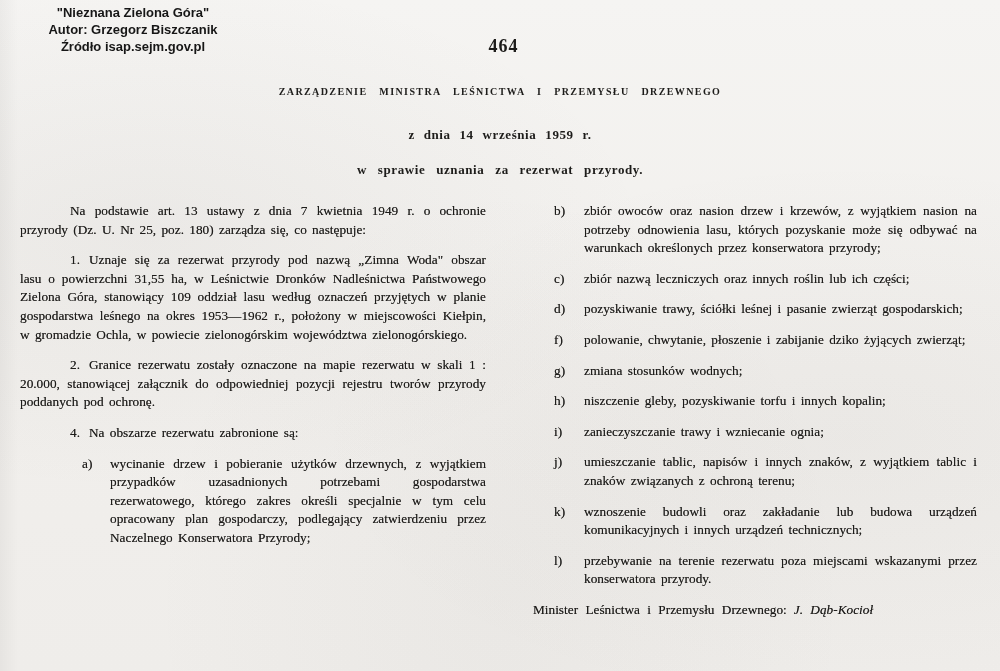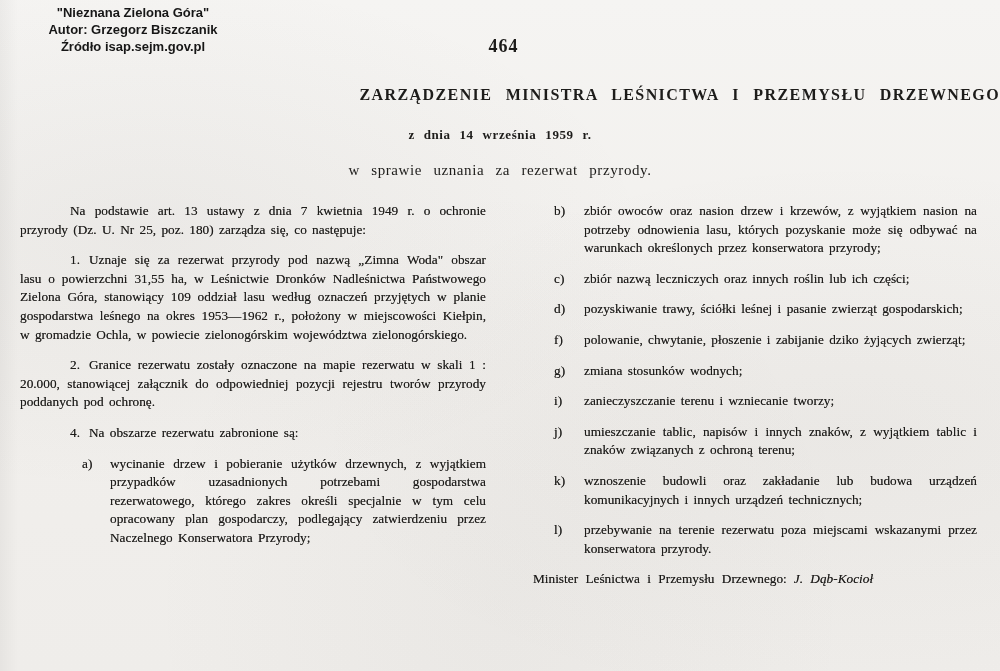--- a/index.html
+++ b/index.html
@@ -38,41 +38,41 @@
     top: 36px; left: 0; right: 0;
     text-align: center;
     font-size: 18px;
     font-weight: bold;
     letter-spacing: 1px;
     padding-left: 7px;
   }
   .doc-title {
     position: absolute;
     top: 86px; left: 0; right: 0;
-    text-align: right;
-    font-size: 16px;
+    text-align: center;
+    font-size: 10px;
     font-weight: bold;
     letter-spacing: 1.4px;
     word-spacing: 8px;
   }
   .doc-date {
     position: absolute;
     top: 127px; left: 0; right: 0;
     text-align: center;
     font-size: 13px;
     font-weight: bold;
     letter-spacing: 0.6px;
     word-spacing: 5px;
   }
   .doc-subject {
     position: absolute;
     top: 162px; left: 0; right: 0;
     text-align: center;
-    font-size: 15px;
-    font-weight: normal;
+    font-size: 13px;
+    font-weight: bold;
     letter-spacing: 0.6px;
     word-spacing: 7px;
   }
   
   .col {
     position: absolute;
     top: 190px;
     font-size: 13.3px;
     line-height: 18.6px;
     text-align: justify;
@@ -135,21 +135,22 @@
 
     <p class="list-item"><span class="marker">a)</span><span>wycinanie drzew i pobieranie użytków drzewnych, z wyjątkiem przypadków uzasadnionych potrzebami gospodarstwa rezerwatowego, którego zakres określi specjalnie w tym celu opracowany plan gospodarczy, podlegający zatwierdzeniu przez Naczelnego Konserwatora Przyrody;</span></p>
   </div>
 
   <div class="col col-right">
     <p class="list-item"><span class="marker">b)</span><span>zbiór owoców oraz nasion drzew i krzewów, z wyjątkiem nasion na potrzeby odnowienia lasu, których pozyskanie może się odbywać na warunkach określonych przez konserwatora przyrody;</span></p>
     <p class="list-item"><span class="marker">c)</span><span>zbiór nazwą leczniczych oraz innych roślin lub ich części;</span></p>
     <p class="list-item"><span class="marker">d)</span><span>pozyskiwanie trawy, ściółki leśnej i pasanie zwierząt gospodarskich;</span></p>
     <p class="list-item"><span class="marker">f)</span><span>polowanie, chwytanie, płoszenie i zabijanie dziko żyjących zwierząt;</span></p>
     <p class="list-item"><span class="marker">g)</span><span>zmiana stosunków wodnych;</span></p>
-    <p class="list-item"><span class="marker">i)</span><span>zanieczyszczanie terenu i wzniecanie tworzy;</span></p>
+    <p class="list-item"><span class="marker">h)</span><span>niszczenie gleby, pozyskiwanie torfu i innych kopalin;</span></p>
+    <p class="list-item"><span class="marker">i)</span><span>zanieczyszczanie trawy i wzniecanie ognia;</span></p>
     <p class="list-item"><span class="marker">j)</span><span>umieszczanie tablic, napisów i innych znaków, z wyjątkiem tablic i znaków związanych z ochroną terenu;</span></p>
     <p class="list-item"><span class="marker">k)</span><span>wznoszenie budowli oraz zakładanie lub budowa urządzeń komunikacyjnych i innych urządzeń technicznych;</span></p>
     <p class="list-item"><span class="marker">l)</span><span>przebywanie na terenie rezerwatu poza miejscami wskazanymi przez konserwatora przyrody.</span></p>
 
 
     <p class="signature"><span>Minister Leśnictwa i Przemysłu Drzewnego:</span><span class="sig-name">J. Dąb-Kocioł</span></p>
   </div>
 
 </div>
 

